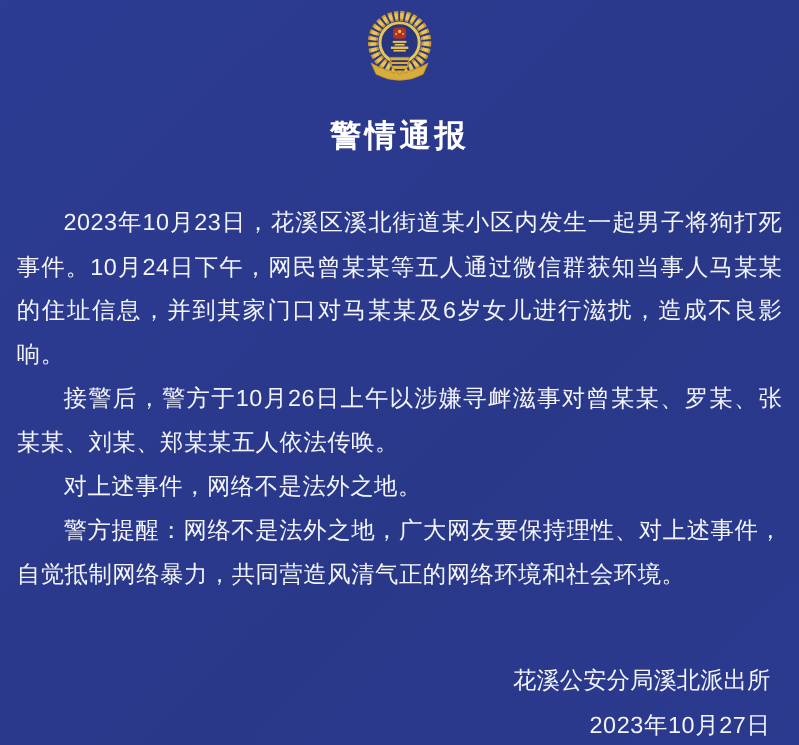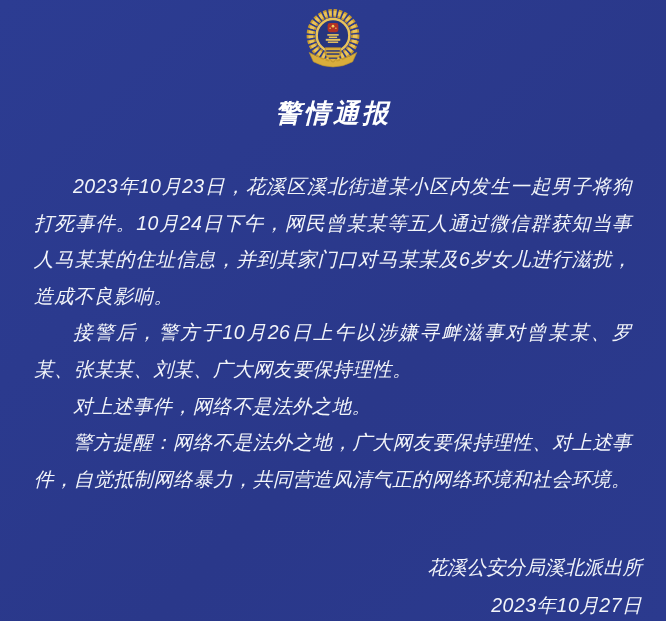--- a/index.html
+++ b/index.html
@@ -10,21 +10,20 @@
     background: #2b3a8e;
     font-family: "Liberation Sans", sans-serif;
   }
   .notice-card {
     position: relative;
     width: 666px;
     height: 621px;
     background: linear-gradient(135deg, #2c3c92 0%, #2a388a 60%, #2b3a8e 100%);
     color: #f5f7fb;
     box-sizing: border-box;
-    font-style: italic;
   }
   .badge-wrap {
     position: absolute;
     top: 8px;
     left: 0;
     width: 100%;
     display: flex;
     justify-content: center;
   }
   .notice-title {
@@ -37,21 +36,21 @@
     font-size: 26px;
     font-weight: bold;
     letter-spacing: 3px;
     color: #ffffff;
   }
   .notice-body {
     position: absolute;
     top: 168px;
     left: 0;
     width: 100%;
-    padding: 0 34px;
+    padding: 0 14px;
     box-sizing: border-box;
   }
   .notice-body p {
     margin: 0;
     text-indent: 2em;
     font-size: 19.5px;
     font-weight: 500;
     line-height: 36.6px;
     text-align: justify;
     letter-spacing: 0.4px;
@@ -100,21 +99,21 @@
       <path d="M19.4 41.5 L32.6 41.5" stroke="#26357e" stroke-width="1.4"></path>
       <path d="M19.8 44.5 L32.2 44.5" stroke="#26357e" stroke-width="1.4"></path>
       <path d="M22 48.5 L30 48.5" stroke="#26357e" stroke-width="1.2"></path>
     </svg>
   </div>
 
   <h1 class="notice-title">警情通报</h1>
 
   <div class="notice-body">
     <p>2023年10月23日，花溪区溪北街道某小区内发生一起男子将狗打死事件。10月24日下午，网民曾某某等五人通过微信群获知当事人马某某的住址信息，并到其家门口对马某某及6岁女儿进行滋扰，造成不良影响。</p>
-    <p>接警后，警方于10月26日上午以涉嫌寻衅滋事对曾某某、罗某、张某某、刘某、广大网友要保持理性。</p>
+    <p>接警后，警方于10月26日上午以涉嫌寻衅滋事对曾某某、罗某、张某某、刘某、郑某某五人依法传唤。</p>
     <p>对上述事件，网络不是法外之地。</p>
     <p>警方提醒：网络不是法外之地，广大网友要保持理性、对上述事件，自觉抵制网络暴力，共同营造风清气正的网络环境和社会环境。</p>
   </div>
 
   <div class="signature">
     <div class="sig-org">花溪公安分局溪北派出所</div>
     <div class="sig-date">2023年10月27日</div>
   </div>
 
 </div>

